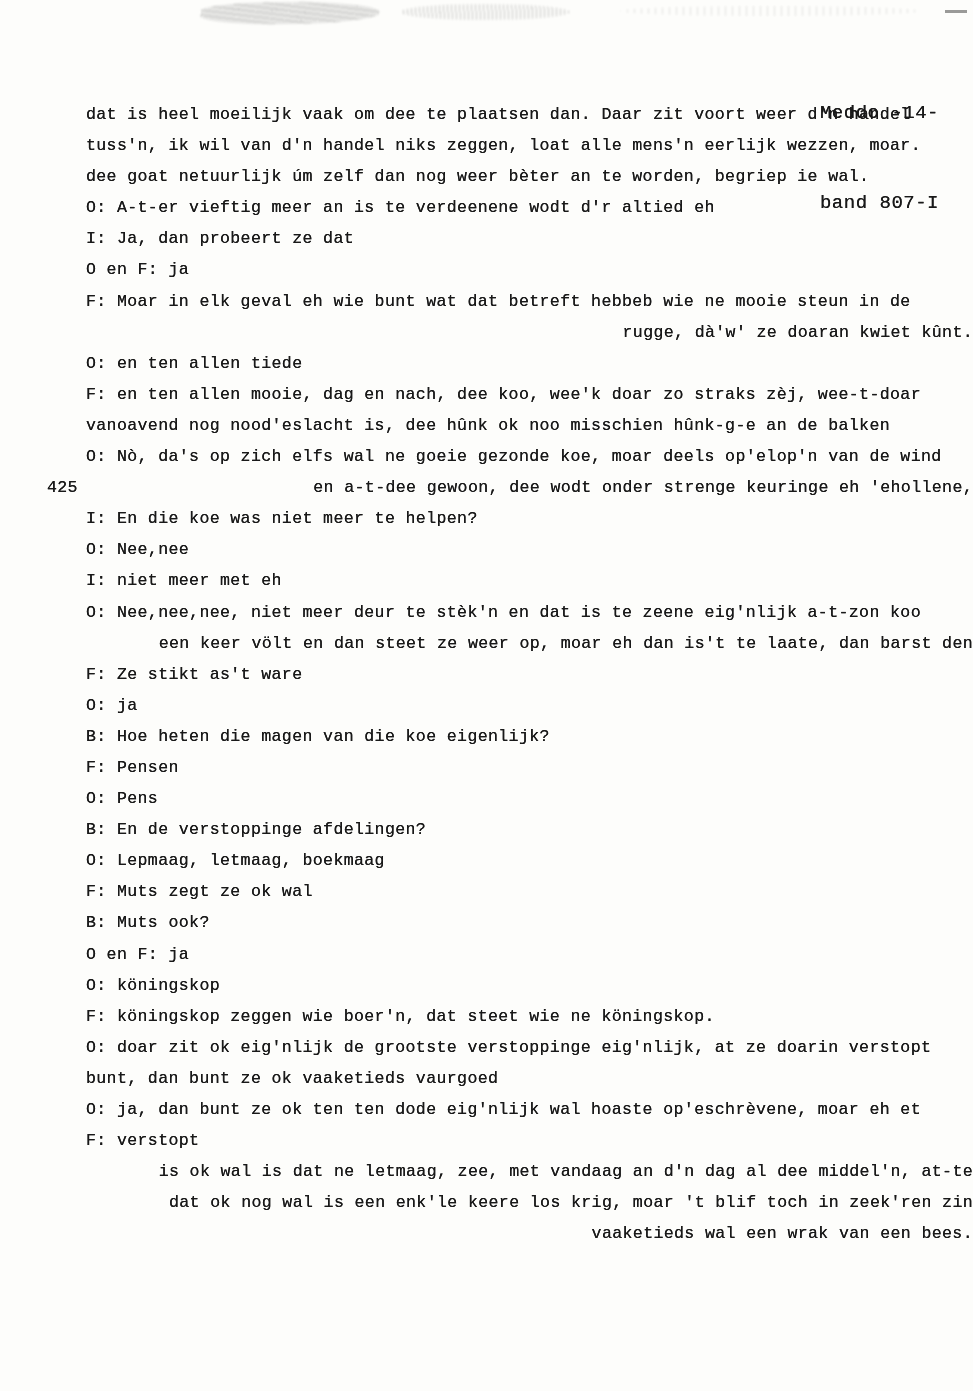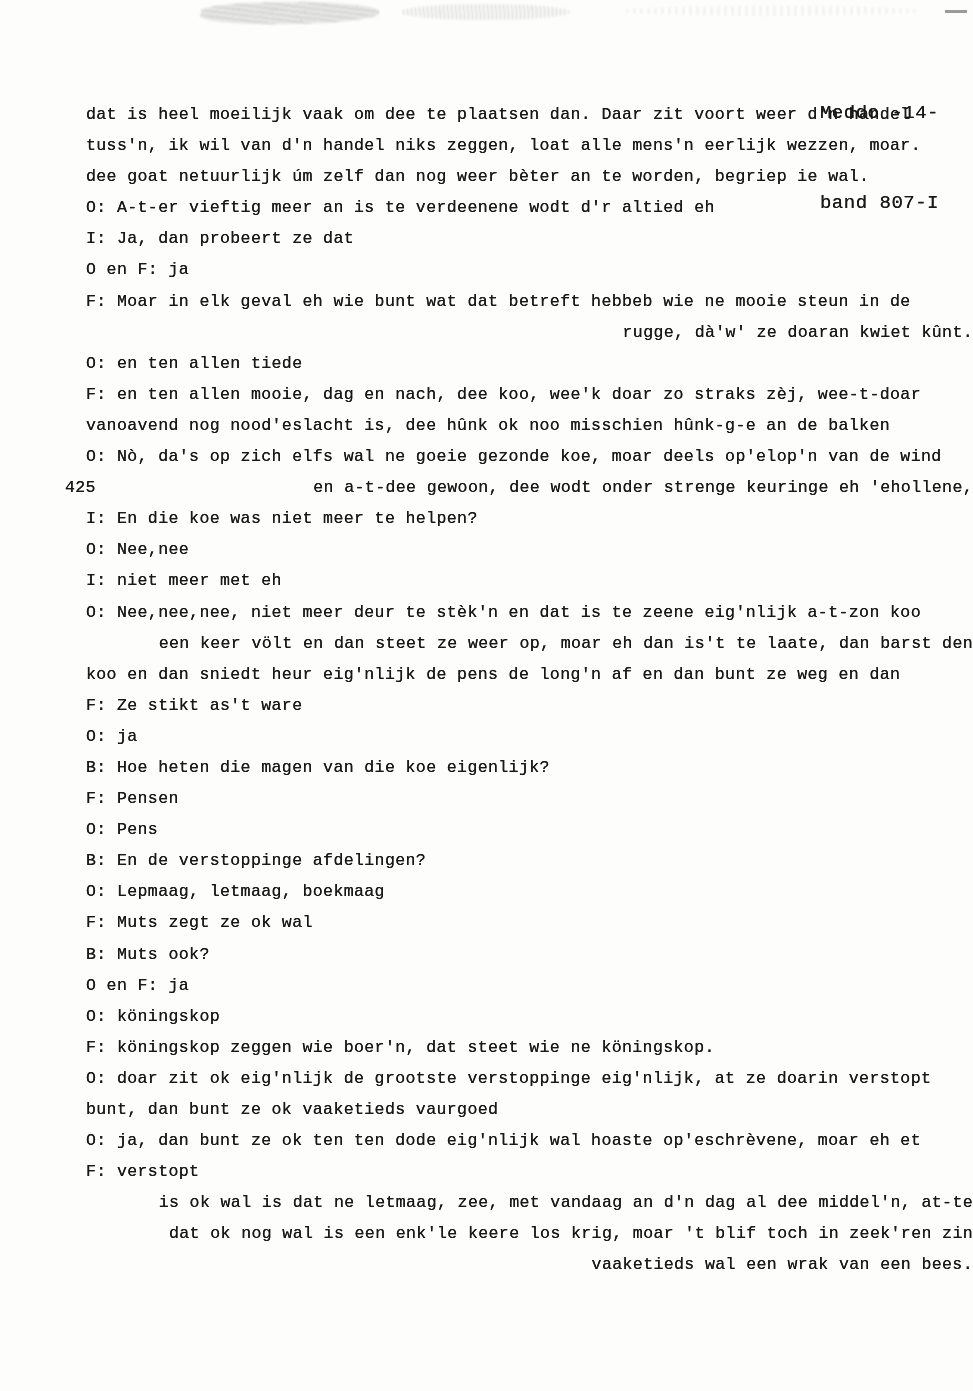--- a/index.html
+++ b/index.html
@@ -76,21 +76,20 @@
     letter-spacing: 0.35px;
     white-space: pre;
     text-shadow: 0 0 0.55px #1c1c1c;
   }
   .line.indent { padding-left: 33px; text-align: right; }
   .margin-num {
     position: absolute;
     left: -39px;
     top: 0;
     letter-spacing: 0.35px;
-    margin-left: 18px;
   }
 </style>
 </head>
 <body>
 
 <div class="page">
 
   <div class="smudge smudge-a"></div>
   <div class="smudge smudge-b"></div>
   <div class="smudge smudge-c"></div>
@@ -113,21 +112,20 @@
       <div class="line"><span>O: en ten allen tiede</span></div>
       <div class="line"><span>F: en ten allen mooie, dag en nach, dee koo, wee'k doar zo straks zèj, wee-t-doar</span></div>
       <div class="line"><span>vanoavend nog nood'eslacht is, dee hûnk ok noo misschien hûnk-g-e an de balken</span></div>
       <div class="line"><span>O: Nò, da's op zich elfs wal ne goeie gezonde koe, moar deels op'elop'n van de wind</span></div>
       <div class="line indent"><span class="margin-num">425</span><span>en a-t-dee gewoon, dee wodt onder strenge keuringe eh 'ehollene,</span></div>
       <div class="line"><span>I: En die koe was niet meer te helpen?</span></div>
       <div class="line"><span>O: Nee,nee</span></div>
       <div class="line"><span>I: niet meer met eh</span></div>
       <div class="line"><span>O: Nee,nee,nee, niet meer deur te stèk'n en dat is te zeene eig'nlijk a-t-zon koo</span></div>
       <div class="line indent"><span>een keer völt en dan steet ze weer op, moar eh dan is't te laate, dan barst den</span></div>
-      <div class="line"><span>koo en dan sniedt heur eig'nlijk de pens de long'n af en dan bunt ze weg en dan</span></div>
       <div class="line"><span>F: Ze stikt as't ware</span></div>
       <div class="line"><span>O: ja</span></div>
       <div class="line"><span>B: Hoe heten die magen van die koe eigenlijk?</span></div>
       <div class="line"><span>F: Pensen</span></div>
       <div class="line"><span>O: Pens</span></div>
       <div class="line"><span>B: En de verstoppinge afdelingen?</span></div>
       <div class="line"><span>O: Lepmaag, letmaag, boekmaag</span></div>
       <div class="line"><span>F: Muts zegt ze ok wal</span></div>
       <div class="line"><span>B: Muts ook?</span></div>
       <div class="line"><span>O en F: ja</span></div>

